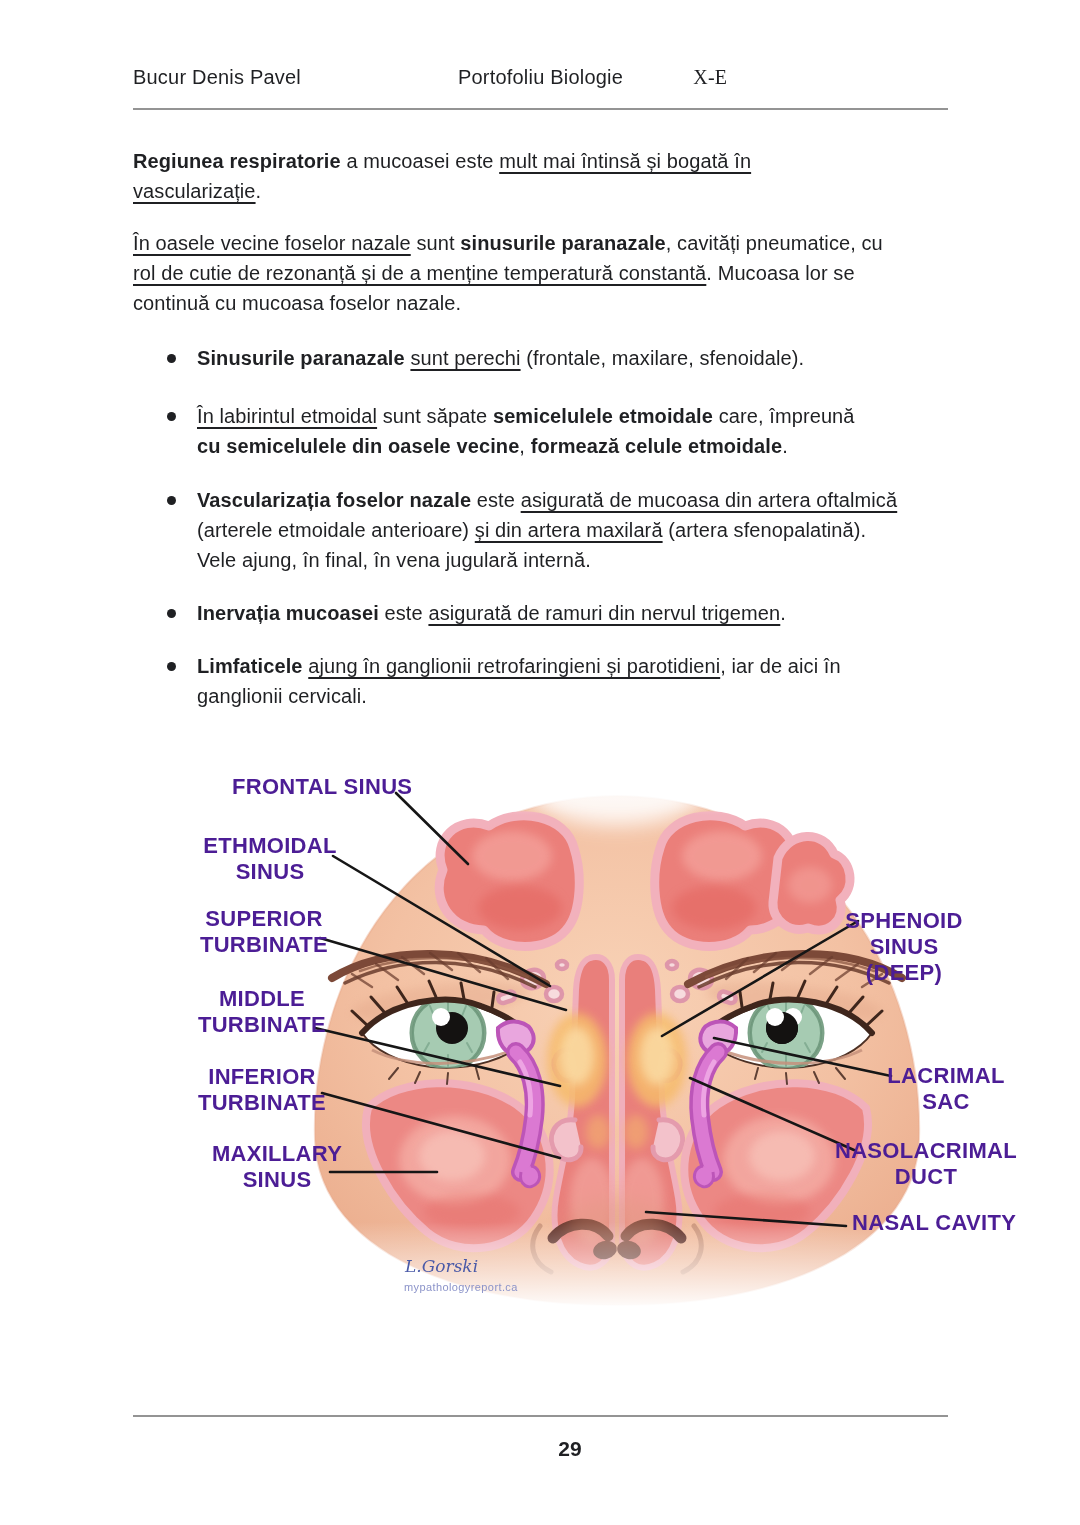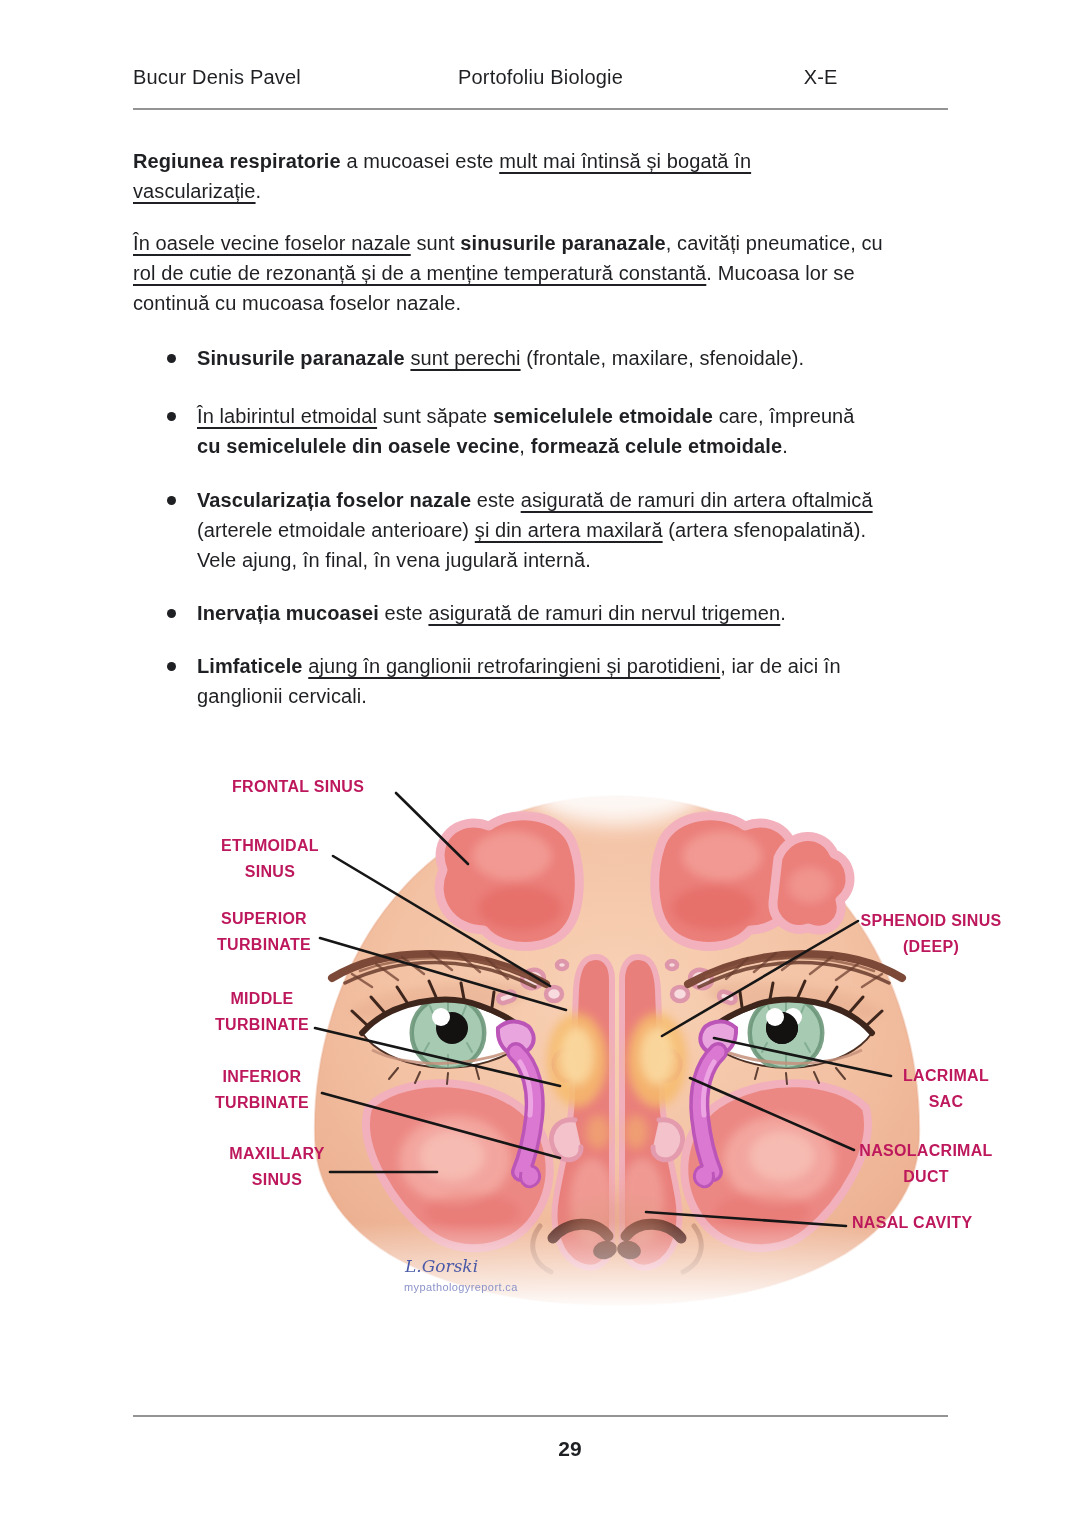--- a/index.html
+++ b/index.html
@@ -4,34 +4,34 @@
 <style>
   html,body { margin:0; padding:0; background:#ffffff; }
   .page {
     position:relative; width:1080px; height:1525px; background:#fff;
     font-family:"Liberation Sans", sans-serif; color:#1f2023; overflow:hidden;
   }
   
   .hdr { position:absolute; left:133px; top:66px; width:815px; display:flex; align-items:baseline; font-size:20px; letter-spacing:.2px; }
   .h-left  { flex:1; text-align:left; }
   .h-center{ flex:1.2; text-align:center; }
-  .h-right { flex:1; text-align:center; }
+  .h-right { flex:1; text-align:left;font-family:Liberation Serif, serif; }
   .rule { position:absolute; left:133px; width:815px; height:2px; background:#949494; }
   
   .para { position:absolute; left:133px; width:815px; margin:0; font-size:20px; line-height:30px; letter-spacing:.1px; white-space:nowrap; }
   .para.bullet { left:197px; width:760px; }
   .st-b { font-weight:700; }
   .st-u { text-decoration:underline; text-decoration-thickness:2px; text-underline-offset:4px; }
   .dot { position:absolute; left:167px; width:9px; height:9px; border-radius:50%; background:#1f2023; }
   
   .diagram { position:absolute; left:0; top:760px; width:1080px; height:560px; margin:0; }
   .diagram svg { position:absolute; left:0; top:0; }
   .labels-layer { position:absolute; left:0; top:0; width:100%; height:100%; }
   .dlabel {
-    position:absolute; font-weight:700; font-size:16px; line-height:26px; color:#be185d;
+    position:absolute; font-weight:700; font-size:22px; line-height:26px; color:#4c1d95;
     white-space:pre-line; letter-spacing:.3px;
   }
   .dlabel.centered { transform:translateX(-50%); text-align:center; }
   .leader { stroke:#161616; stroke-width:2.6; stroke-linecap:round; }
   .sig { position:absolute; left:405px; top:496px; font-family:"DejaVu Serif", serif; font-style:italic; font-size:17px; color:#4a5aa8;text-align:center; }
   .sig-url { position:absolute; left:404px; top:521px; font-size:11px; letter-spacing:.4px; color:#8b93c9; }
   
   .pagenum { position:absolute; left:0; top:1437px; width:1080px; text-align:center; font-size:21px; font-weight:700;padding-left:30px; }
 </style>
 </head>
@@ -49,21 +49,21 @@
   <p class="para" style="top:146px"><span class="st-b">Regiunea respiratorie</span><span> a mucoasei este </span><span class="st-u">mult mai întinsă și bogată în</span><br><span class="st-u">vascularizație</span><span>.</span></p>
   <p class="para" style="top:228px"><span class="st-u">În oasele vecine foselor nazale</span><span> sunt </span><span class="st-b">sinusurile paranazale</span><span>, cavități pneumatice, cu</span><br><span class="st-u">rol de cutie de rezonanță și de a menține temperatură constantă</span><span>. Mucoasa lor se</span><br><span>continuă cu mucoasa foselor nazale.</span></p>
 
   <span class="dot" style="top:354px"></span>
   <p class="para bullet" style="top:343px"><span class="st-b">Sinusurile paranazale</span><span> </span><span class="st-u">sunt perechi</span><span> (frontale, maxilare, sfenoidale).</span></p>
 
   <span class="dot" style="top:412px"></span>
   <p class="para bullet" style="top:401px"><span class="st-u">În labirintul etmoidal</span><span> sunt săpate </span><span class="st-b">semicelulele etmoidale</span><span> care, împreună</span><br><span class="st-b">cu semicelulele din oasele vecine</span><span>, </span><span class="st-b">formează celule etmoidale</span><span>.</span></p>
 
   <span class="dot" style="top:496px"></span>
-  <p class="para bullet" style="top:485px"><span class="st-b">Vascularizația foselor nazale</span><span> este </span><span class="st-u">asigurată de ramuri din artera oftalmică</span><br><span>(arterele etmoidale anterioare) </span><span class="st-u">și din artera maxilară</span><span> (artera sfenopalatină).</span><br><span>Vele ajung, în final, în vena jugulară internă.</span></p>
+  <p class="para bullet" style="top:485px"><span class="st-b">Vascularizația foselor nazale</span><span> este </span><span class="st-u">asigurată de mucoasa din artera oftalmică</span><br><span>(arterele etmoidale anterioare) </span><span class="st-u">și din artera maxilară</span><span> (artera sfenopalatină).</span><br><span>Vele ajung, în final, în vena jugulară internă.</span></p>
 
   <span class="dot" style="top:609px"></span>
   <p class="para bullet" style="top:598px"><span class="st-b">Inervația mucoasei</span><span> este </span><span class="st-u">asigurată de ramuri din nervul trigemen</span><span>.</span></p>
 
   <span class="dot" style="top:662px"></span>
   <p class="para bullet" style="top:651px"><span class="st-b">Limfaticele</span><span> </span><span class="st-u">ajung în ganglionii retrofaringieni și parotidieni</span><span>, iar de aici în</span><br><span>ganglionii cervicali.</span></p>
 
   <figure class="diagram">
 
     <svg width="1080" height="560" viewBox="0 0 1080 560">
@@ -211,21 +211,21 @@
         <div class="dlabel centered" style="left: 270px; top: 73px;">ETHMOIDAL
 SINUS</div>
         <div class="dlabel centered" style="left: 264px; top: 146px;">SUPERIOR
 TURBINATE</div>
         <div class="dlabel centered" style="left: 262px; top: 226px;">MIDDLE
 TURBINATE</div>
         <div class="dlabel centered" style="left: 262px; top: 304px;">INFERIOR
 TURBINATE</div>
         <div class="dlabel centered" style="left: 277px; top: 381px;">MAXILLARY
 SINUS</div>
-        <div class="dlabel centered" style="left: 931px; top: 148px;">SPHENOID SINUS
+        <div class="dlabel centered" style="left: 904px; top: 148px;">SPHENOID SINUS
 (DEEP)</div>
         <div class="dlabel centered" style="left: 946px; top: 303px;">LACRIMAL
 SAC</div>
         <div class="dlabel centered" style="left: 926px; top: 378px;">NASOLACRIMAL
 DUCT</div>
         <div class="dlabel" style="left: 852px; top: 450px;">NASAL CAVITY</div>
       </div>
 
     <div class="sig">L.Gorski</div>
     <div class="sig-url">mypathologyreport.ca</div>

